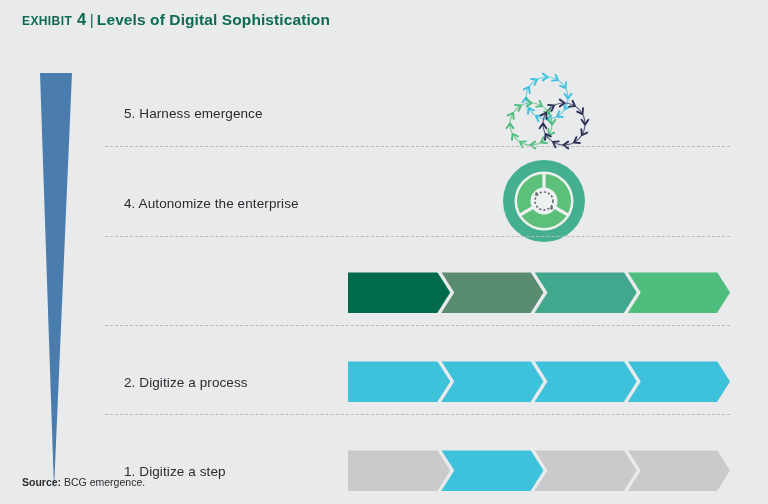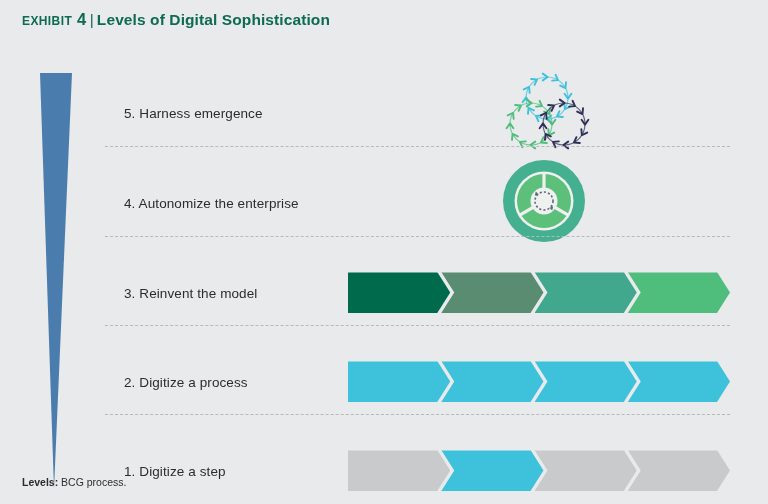--- a/index.html
+++ b/index.html
@@ -326,21 +326,20 @@
           <path d="M 47.5 48.8 L 51.2 47.2 L 50.2 51.4 Z" fill="#5e6a72"></path>
           <path d="M 36.5 35.2 L 32.8 36.8 L 33.8 32.6 Z" fill="#5e6a72"></path>
         </g>
       </svg>
     </div>
   </div>
 
   <div class="row-divider" id="divider-2"></div>
 
   <div class="level-row" id="row-3">
-    <div class="level-label">3. Reinvent the model</div>
     <div class="chevron-strip">
       <div class="chevron" style="background: rgb(0, 107, 76);"></div>
       <div class="chevron notched" style="background: rgb(90, 140, 114);"></div>
       <div class="chevron notched" style="background: rgb(65, 168, 141);"></div>
       <div class="chevron notched" style="background: rgb(79, 189, 124);"></div>
     </div>
   </div>
 
   <div class="row-divider" id="divider-3"></div>
 
@@ -363,15 +362,15 @@
       <div class="chevron notched" style="background: rgb(62, 194, 219);"></div>
       <div class="chevron notched" style="background: rgb(201, 202, 203);"></div>
       <div class="chevron notched" style="background: rgb(201, 202, 203);"></div>
     </div>
   </div>
 
 </div>
 
 <div id="footer-rule"></div>
 <div id="source-note">
-  <span class="src-label">Levels:</span>
-  <span>BCG process.</span>
+  <span class="src-label">Source:</span>
+  <span>BCG emergence.</span>
 </div>
 
 </body></html>

